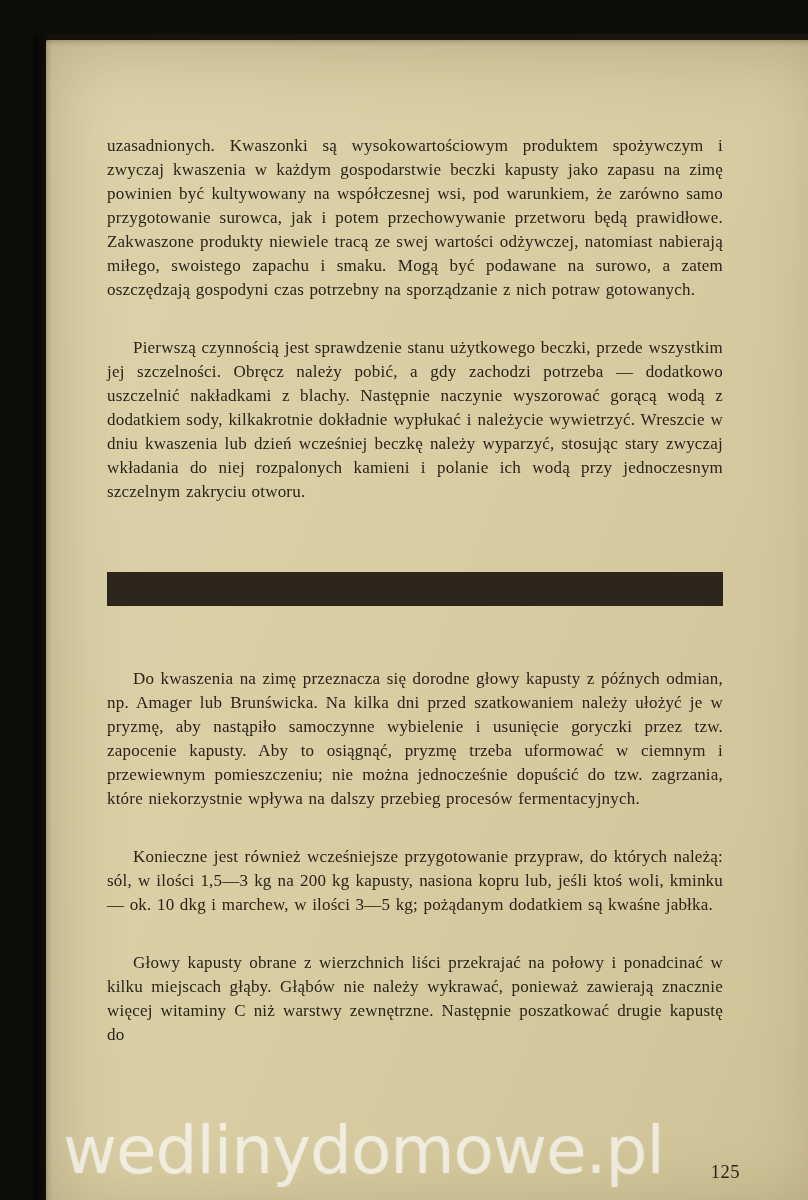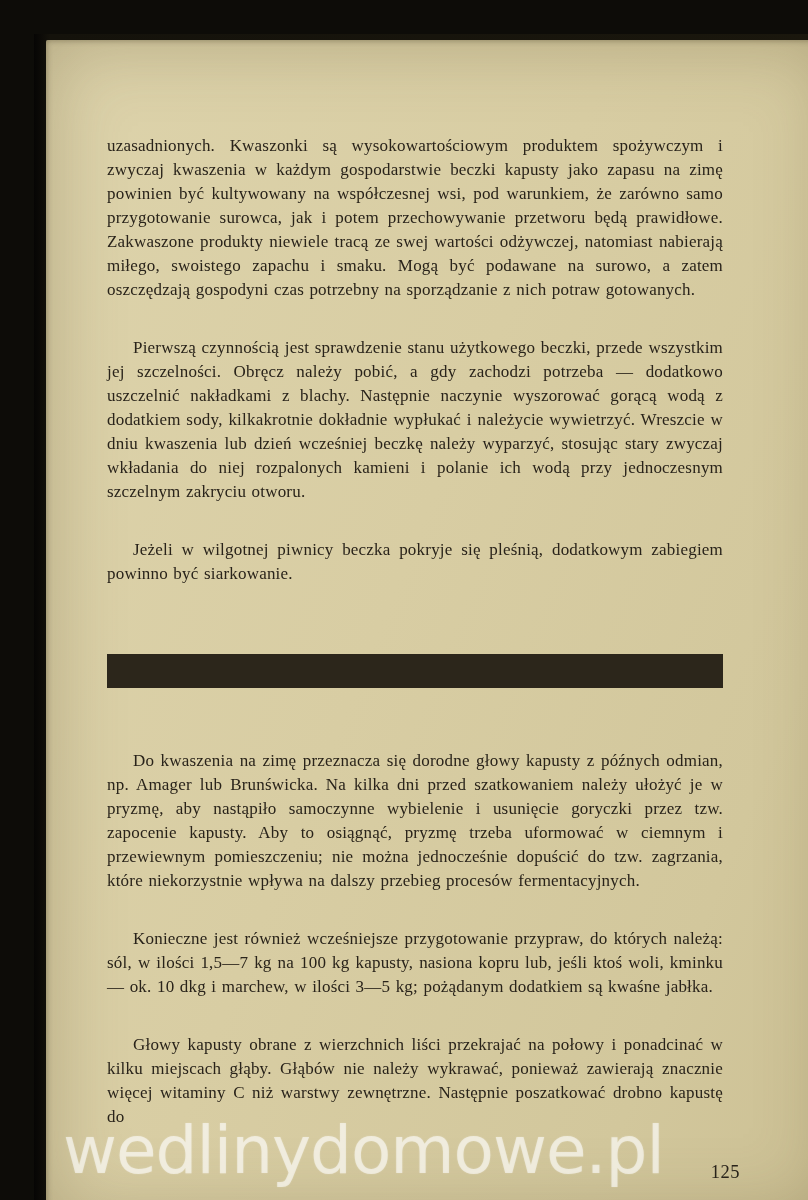--- a/index.html
+++ b/index.html
@@ -99,33 +99,32 @@
 
 <div class="scan">
   <div class="page">
 
     <div class="text-column">
 
       <p class="para no-indent">uzasadnionych. Kwaszonki są wysokowartościowym produktem spożywczym i zwyczaj kwaszenia w każdym gospodarstwie beczki kapusty jako zapasu na zimę powinien być kultywowany na współczesnej wsi, pod warunkiem, że zarówno samo przygotowanie surowca, jak i potem przechowywanie przetworu będą prawidłowe. Zakwaszone produkty niewiele tracą ze swej wartości odżywczej, natomiast nabierają miłego, swoistego zapachu i smaku. Mogą być podawane na surowo, a zatem oszczędzają gospodyni czas potrzebny na sporządzanie z nich potraw gotowanych.</p>
 
       <p class="para">Pierwszą czynnością jest sprawdzenie stanu użytkowego beczki, przede wszystkim jej szczelności. Obręcz należy pobić, a gdy zachodzi potrzeba — dodatkowo uszczelnić nakładkami z blachy. Następnie naczynie wyszorować gorącą wodą z dodatkiem sody, kilkakrotnie dokładnie wypłukać i należycie wywietrzyć. Wreszcie w dniu kwaszenia lub dzień wcześniej beczkę należy wyparzyć, stosując stary zwyczaj wkładania do niej rozpalonych kamieni i polanie ich wodą przy jednoczesnym szczelnym zakryciu otworu.</p>
 
-      <p class="para">Jeżeli w wilgotnej piwnicy beczka pokryje się pleśnią, dodatkowym zabiegiem powinno być siarkowanie.</p>
 
 
 
       <div class="heading-block">
         <div class="heading-rule"></div>
       </div>
 
       <p class="para">Do kwaszenia na zimę przeznacza się dorodne głowy kapusty z późnych odmian, np. Amager lub Brunświcka. Na kilka dni przed szatkowaniem należy ułożyć je w pryzmę, aby nastąpiło samoczynne wybielenie i usunięcie goryczki przez tzw. zapocenie kapusty. Aby to osiągnąć, pryzmę trzeba uformować w ciemnym i przewiewnym pomieszczeniu; nie można jednocześnie dopuścić do tzw. zagrzania, które niekorzystnie wpływa na dalszy przebieg procesów fermentacyjnych.</p>
 
-      <p class="para">Konieczne jest również wcześniejsze przygotowanie przypraw, do których należą: sól, w ilości 1,5—7 kg na 100 kg kapusty, nasiona kopru lub, jeśli ktoś woli, kminku — ok. 10 dkg i marchew, w ilości 3—5 kg; pożądanym dodatkiem są kwaśne jabłka.</p>
+      <p class="para">Konieczne jest również wcześniejsze przygotowanie przypraw, do których należą: sól, w ilości 1,5—3 kg na 200 kg kapusty, nasiona kopru lub, jeśli ktoś woli, kminku — ok. 10 dkg i marchew, w ilości 3—5 kg; pożądanym dodatkiem są kwaśne jabłka.</p>
 
-      <p class="para">Głowy kapusty obrane z wierzchnich liści przekrajać na połowy i ponadcinać w kilku miejscach głąby. Głąbów nie należy wykrawać, ponieważ zawierają znacznie więcej witaminy C niż warstwy zewnętrzne. Następnie poszatkować drobno kapustę do</p>
+      <p class="para">Głowy kapusty obrane z wierzchnich liści przekrajać na połowy i ponadcinać w kilku miejscach głąby. Głąbów nie należy wykrawać, ponieważ zawierają znacznie więcej witaminy C niż warstwy zewnętrzne. Następnie poszatkować drugie kapustę do</p>
 
     </div>
 
     <div class="page-number">125</div>
 
     <div class="watermark">wedlinydomowe.pl</div>
 
   </div>
 </div>
 

